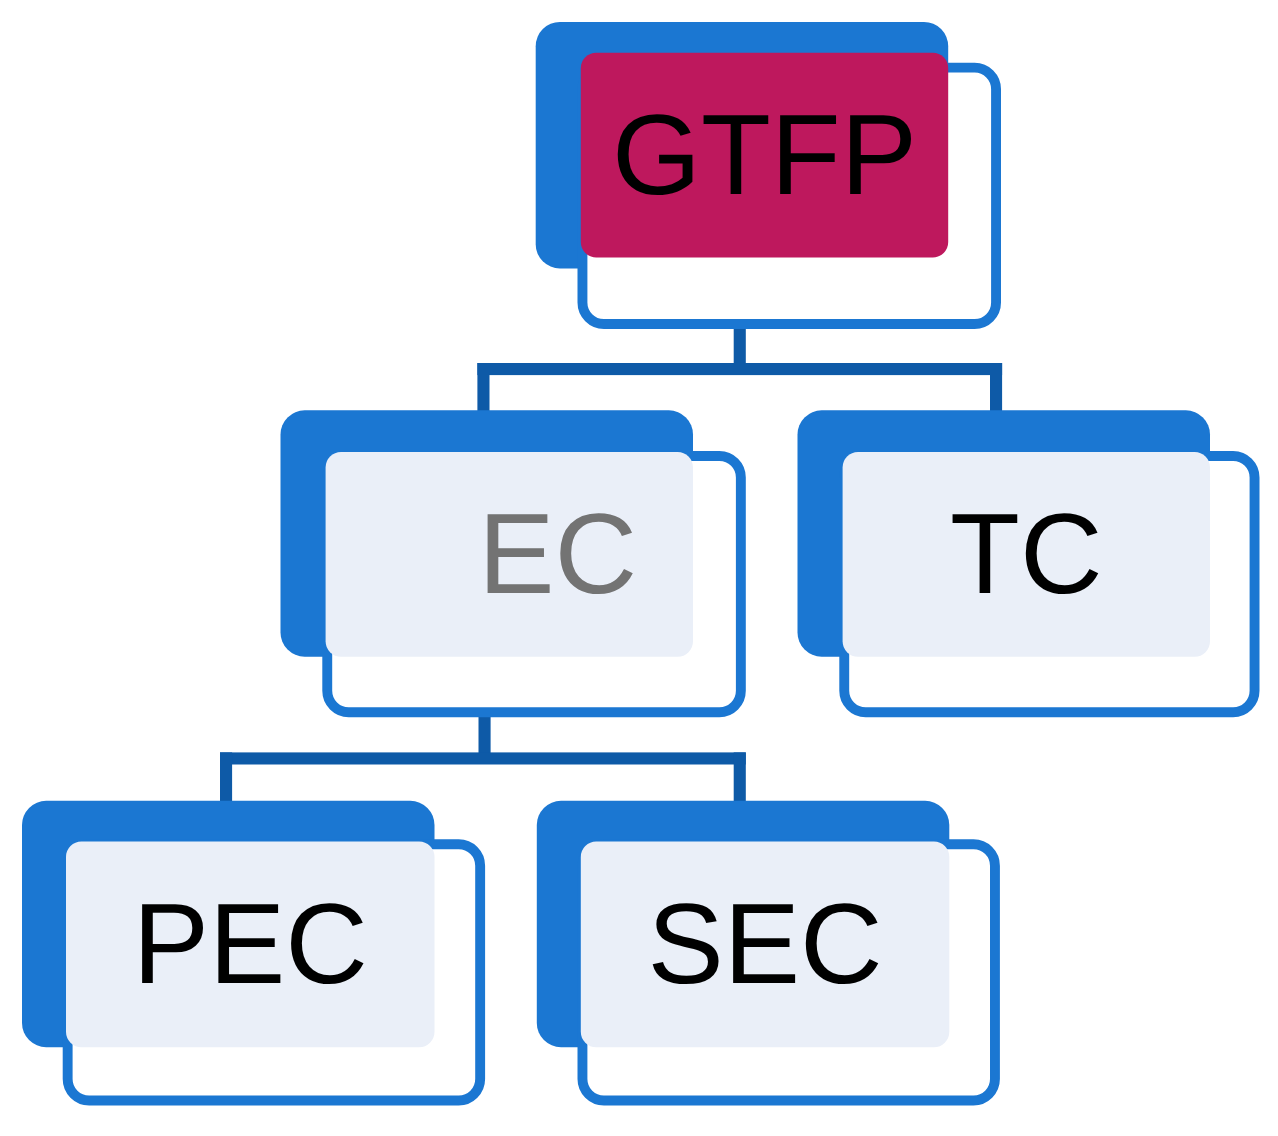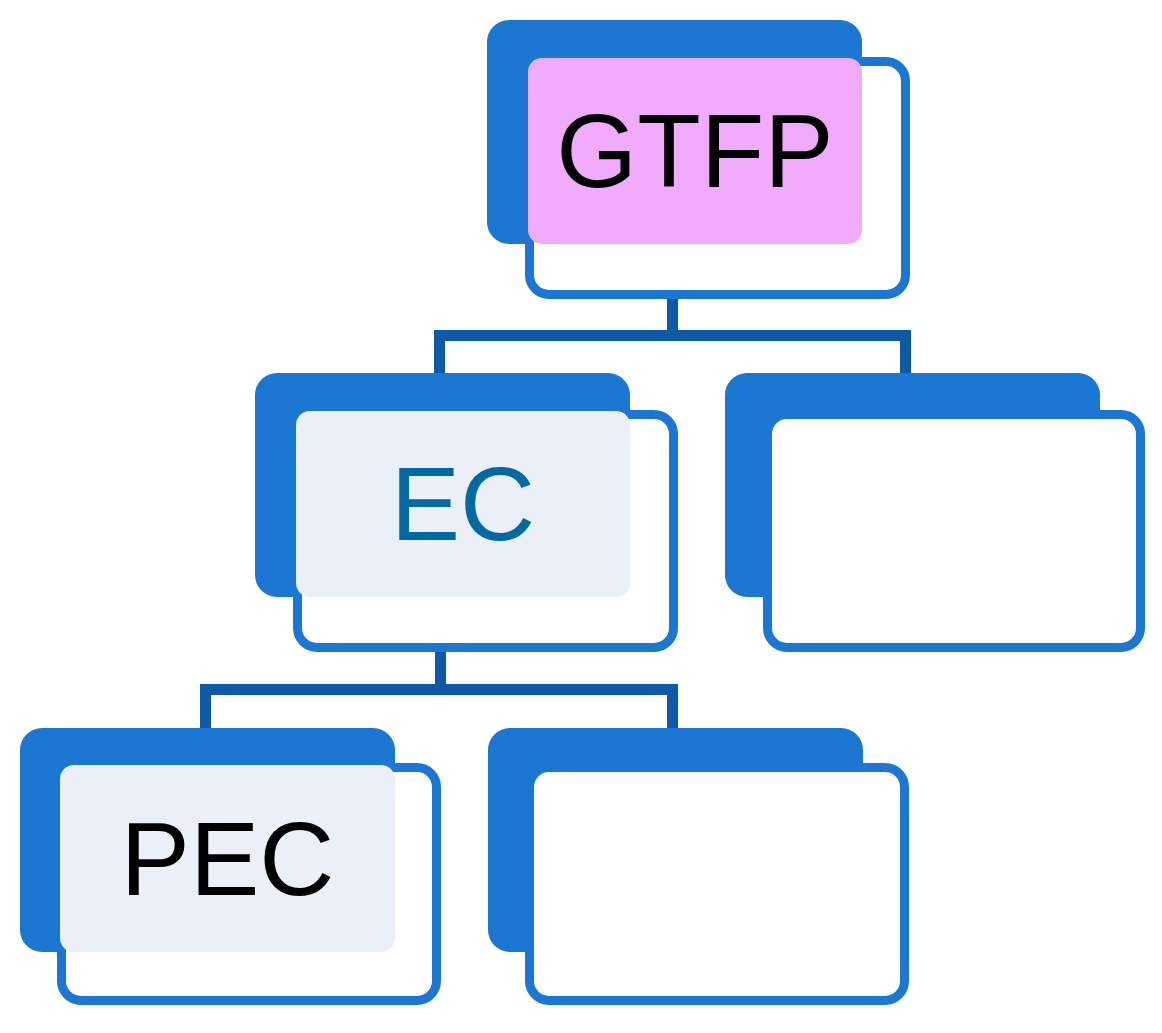--- a/index.html
+++ b/index.html
@@ -100,41 +100,47 @@
 
   <div class="connector-layer" id="inner-tail-layer">
       <div class="node-inner-tail" style="left: 667px; top: 243px; width: 11px; height: 46px;"></div>
       <div class="node-inner-tail" style="left: 435px; top: 597px; width: 11px; height: 46px;"></div>
     </div>
 
   <div id="node-layer">
       <div class="node" style="left: 0px; top: 0px; width: 1162px; height: 1033px;">
         <div class="node-shadow" style="left: 487px; top: 20px; width: 375px; height: 224px; background: rgb(27, 119, 210);"></div>
         <div class="node-front" style="left: 525px; top: 57px; width: 385px; height: 242px; border-color: rgb(27, 119, 210); background: rgb(255, 255, 255);"></div>
-        <div class="node-inner" style="left: 528px; top: 58px; width: 334px; height: 186px; background: #f0abfc;">
+        <div class="node-inner" style="left: 528px; top: 48px; width: 334px; height: 186px; background: #be185d;">
           <div class="node-label" style="font-size: 104px; color: rgb(0, 0, 0);">GTFP</div>
         </div>
       </div>
       <div class="node" style="left: 0px; top: 0px; width: 1162px; height: 1033px;">
         <div class="node-shadow" style="left: 255px; top: 373px; width: 375px; height: 224px; background: rgb(27, 119, 210);"></div>
         <div class="node-front" style="left: 293px; top: 410px; width: 385px; height: 242px; border-color: rgb(27, 119, 210); background: rgb(255, 255, 255);"></div>
         <div class="node-inner" style="left: 296px; top: 411px; width: 334px; height: 186px; background: rgb(234, 239, 248);">
-          <div class="node-label" style="font-size: 104px; color: #0369a1;">EC</div>
+          <div class="node-label" style="font-size: 104px; color: #737373; padding-left: 44px;">EC</div>
         </div>
       </div>
       <div class="node" style="left: 0px; top: 0px; width: 1162px; height: 1033px;">
         <div class="node-shadow" style="left: 725px; top: 373px; width: 375px; height: 224px; background: rgb(27, 119, 210);"></div>
         <div class="node-front" style="left: 763px; top: 410px; width: 382px; height: 242px; border-color: rgb(27, 119, 210); background: rgb(255, 255, 255);"></div>
+        <div class="node-inner" style="left: 766px; top: 411px; width: 334px; height: 186px; background: rgb(234, 239, 248);">
+          <div class="node-label" style="font-size: 104px; color: rgb(0, 0, 0);">TC</div>
+        </div>
       </div>
       <div class="node" style="left: 0px; top: 0px; width: 1162px; height: 832px;">
         <div class="node-shadow" style="left: 20px; top: 728px; width: 375px; height: 224px; background: rgb(27, 119, 210);"></div>
         <div class="node-front" style="left: 57px; top: 763px; width: 384px; height: 242px; border-color: rgb(27, 119, 210); background: rgb(255, 255, 255);"></div>
         <div class="node-inner" style="left: 60px; top: 765px; width: 335px; height: 187px; background: rgb(234, 239, 248);">
           <div class="node-label" style="font-size: 104px; color: rgb(0, 0, 0);">PEC</div>
         </div>
       </div>
       <div class="node" style="left: 0px; top: 0px; width: 1162px; height: 1033px;">
         <div class="node-shadow" style="left: 488px; top: 728px; width: 375px; height: 224px; background: rgb(27, 119, 210);"></div>
         <div class="node-front" style="left: 525px; top: 763px; width: 384px; height: 242px; border-color: rgb(27, 119, 210); background: rgb(255, 255, 255);"></div>
+        <div class="node-inner" style="left: 528px; top: 765px; width: 335px; height: 187px; background: rgb(234, 239, 248);">
+          <div class="node-label" style="font-size: 104px; color: rgb(0, 0, 0);">SEC</div>
+        </div>
       </div>
     </div>
 
 </div>
 
 </body></html>

